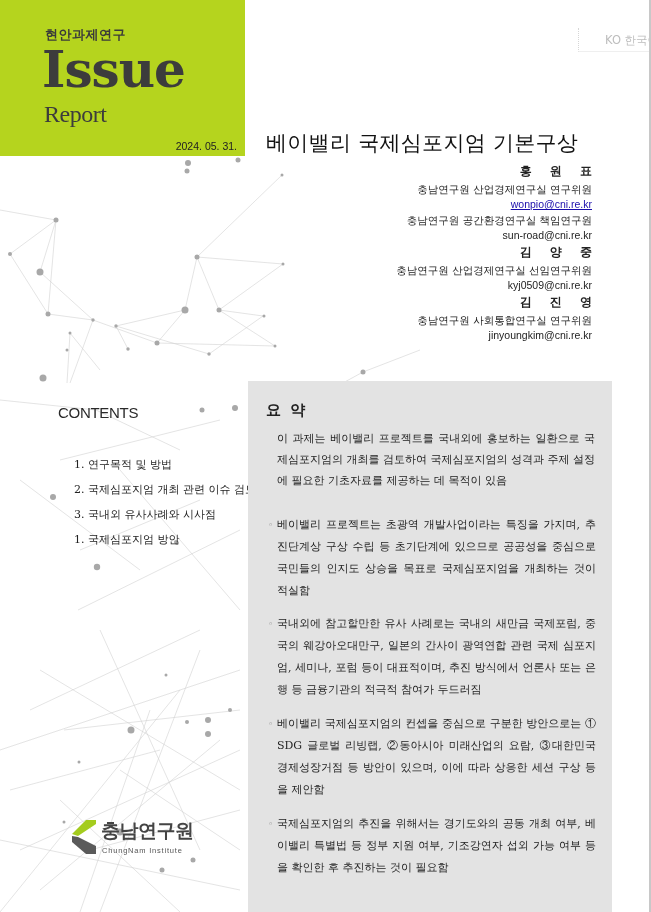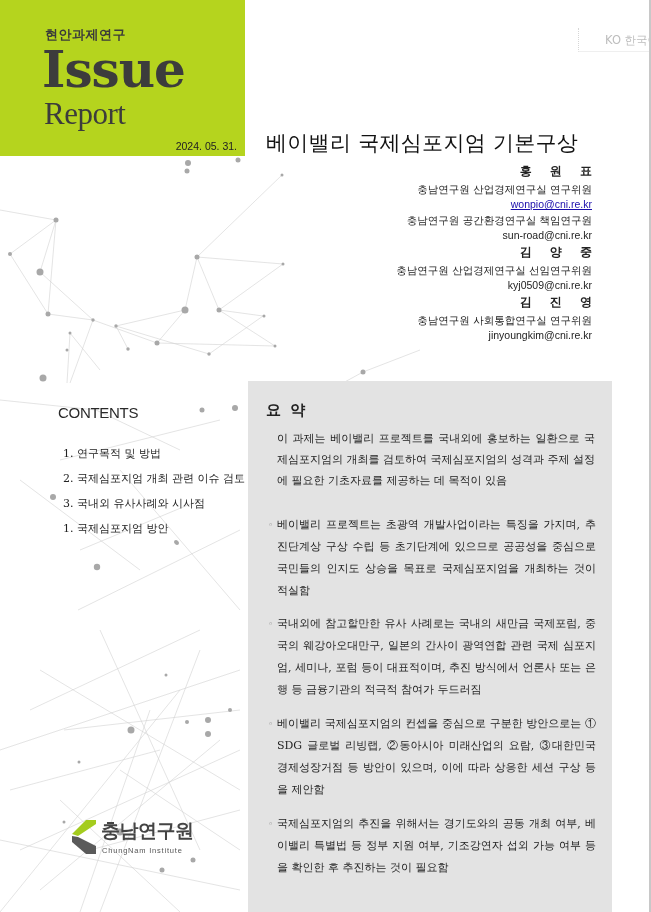--- a/index.html
+++ b/index.html
@@ -24,21 +24,21 @@
     position:absolute; left:45px; top:26px; font-size:13px; font-weight:bold; color:#3a3a3a;
     letter-spacing:0.5px;
     text-align:center;
   }
   .issue-word {
     position:absolute; left:42px; top:40px; font-family:"DejaVu Serif","Liberation Serif",serif;
     font-size:50px; font-weight:bold; color:#3c3c3c; letter-spacing:-1px; line-height:60px;
   }
   .report-word {
     position:absolute; left:44px; top:96px; font-family:"Liberation Serif","DejaVu Serif",serif;
-    font-size:31px; color:#3c3c3c; line-height:36px; letter-spacing:-0.5px;
+    font-size:24px; color:#3c3c3c; line-height:36px; letter-spacing:-0.5px;
   }
   .pub-date {
     position:absolute; right:8px; top:140px; font-size:10.5px; color:#222;
     font-family:"Liberation Sans", sans-serif;
   }
 
   
   .lang-overlay {
     position:absolute; left:578px; top:28px; width:71px; height:24px;
     border-left:1px dotted #d6d6d6; border-bottom:1px solid #efefef;
@@ -58,21 +58,21 @@
   .author-name { font-size:12px; font-weight:bold; color:#222; letter-spacing:7px; margin-right:-7px; height:19px; line-height:19px; }
   .author-aff { font-size:10.5px; color:#222; height:16px; line-height:16px; }
   .author-email { font-size:10.5px; color:#222; height:15px; line-height:15px; font-family:"Liberation Sans", sans-serif; }
   .author-email.link { color:#1a0dab; text-decoration:underline; }
 
   
   .contents-title {
     position:absolute; left:58px; top:404px; font-size:15px; color:#2a2a2a;
     font-family:"Liberation Sans", sans-serif; letter-spacing:-0.3px;text-align:center;
   }
-  .contents-list { position:absolute; left:60px; top:440px; margin:3px; padding:0; list-style:none; }
+  .contents-list { position:absolute; left:60px; top:440px; margin:14px; padding:0; list-style:none; }
   .contents-list li {
     font-size:11px; color:#222; height:25px; line-height:22px;
     font-family:"DejaVu Serif","Liberation Serif",serif; white-space:nowrap;
   }
 
   
   .summary-box {
     position:absolute; left:248px; top:381px; width:364px; height:531px;
     background:#e3e3e3;
   }

